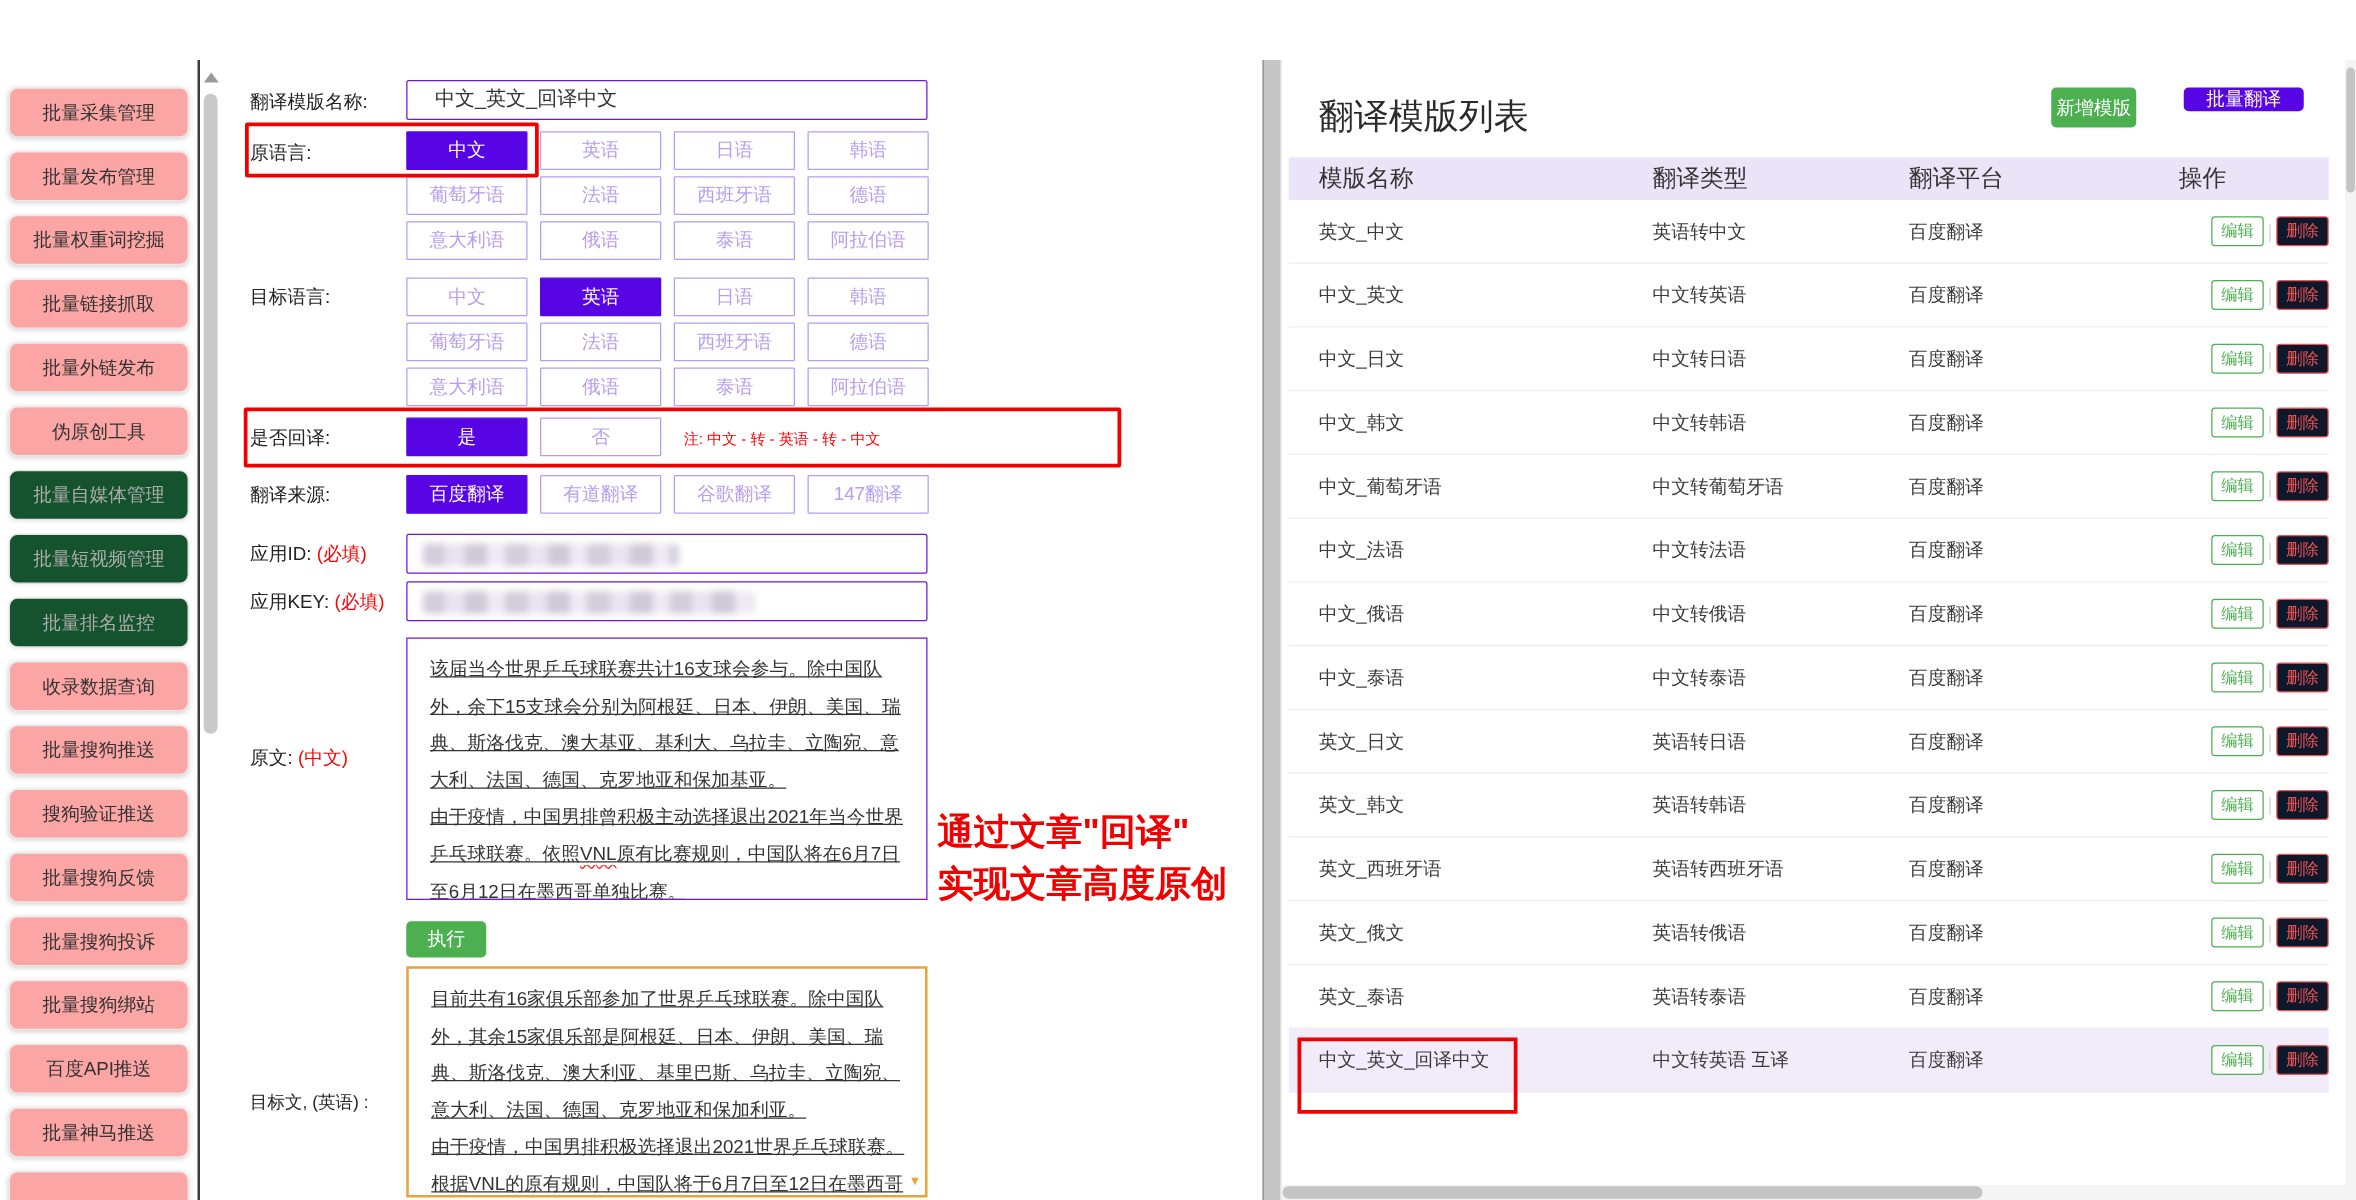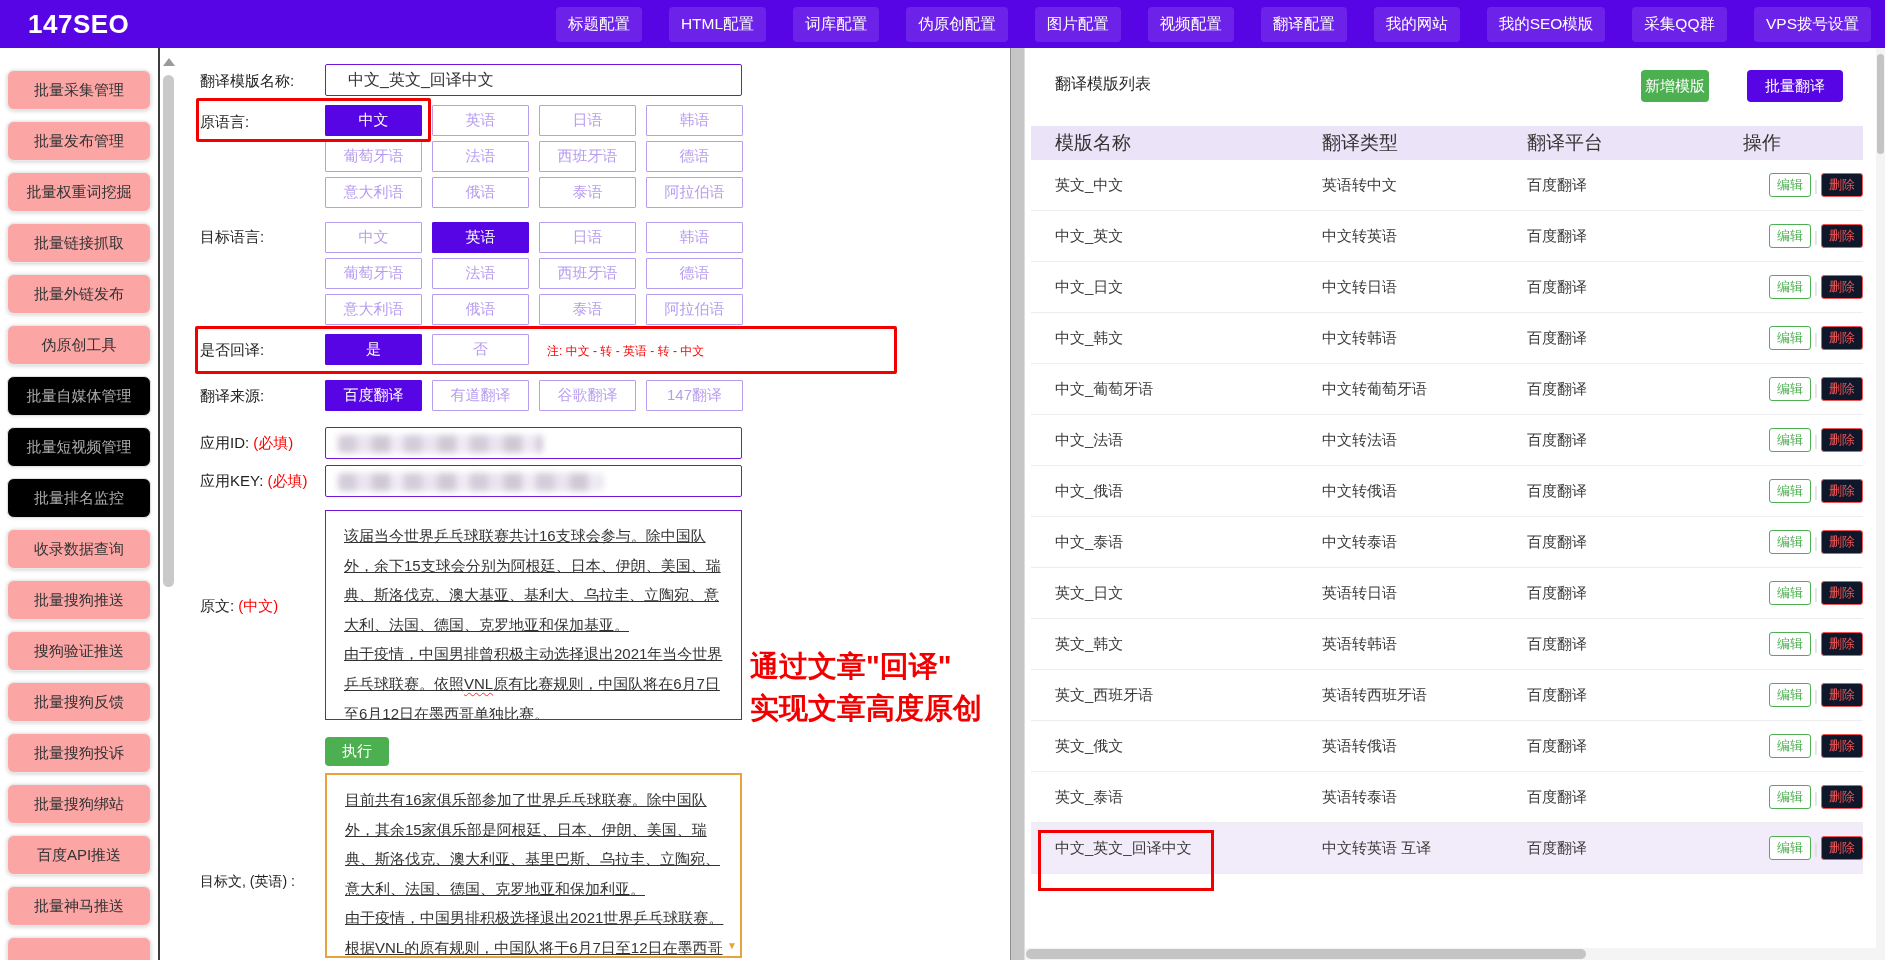--- a/index.html
+++ b/index.html
@@ -10,21 +10,21 @@
   }
   
   .top { position:absolute; left:0; top:0; width:1885px; height:48px; background:var(--primary,#5805e6); }
   .logo { position:absolute; left:28px; top:0; height:48px; line-height:48px; color:#fff; font-size:26px; font-weight:bold; letter-spacing:.5px; }
   .nav { position:absolute; right:14px; top:7px; display:flex; gap:27px; }
   .nav-item { background:var(--nav-button,#6d22e9); color:#fff; font-size:15.5px; padding:7px 12px; border-radius:4px; white-space:nowrap; cursor:pointer; }
   
   .sidebar { position:absolute; left:0; top:48px; width:160px; height:912px; background:#fff; border-right:2px solid #3c3c3c; padding-top:22px; overflow:hidden; }
   .sb-btn { width:144px; height:40px; margin:0 auto 11px auto; background:#fca5a5; border:1px solid #e9e9e9; border-radius:7px;
     box-shadow:0 1px 4px rgba(0,0,0,.18); display:flex; align-items:center; justify-content:center; font-size:15px; color:#333; cursor:pointer; }
-  .sb-btn.disabled { background:#000000; color:#adadad; border-color:#e2e2e2; box-shadow:0 1px 3px rgba(0,0,0,.08); }
+  .sb-btn.disabled { background:#14532d; color:#adadad; border-color:#e2e2e2; box-shadow:0 1px 3px rgba(0,0,0,.08); }
   
   .vs-arrow { position:absolute; left:163px; top:58px; width:0; height:0; border-left:6px solid transparent; border-right:6px solid transparent; border-bottom:8px solid #9a9a9a; }
   .vs-thumb { position:absolute; left:163px; top:75px; width:11px; height:512px; background:#c9c9c9; border-radius:6px; }
   
   .flabel { position:absolute; left:200px; font-size:15px; color:#222; white-space:nowrap; }
   .req { color:#ff0000; }
   .inp { position:absolute; left:325px; width:417px; height:32px; border:1.5px solid var(--input-border,#7016d8); background:#fff; border-radius:2px; }
   .inp.text { line-height:29px; padding-left:22px; font-size:16px; color:#333; }
   .blurred { position:absolute; left:12px; top:7px; height:18px; border-radius:4px;
     background:repeating-linear-gradient(90deg,#d3ccda 0 18px,#e9e4ef 18px 34px,#cfc9d6 34px 52px,#efeaf4 52px 66px); filter:blur(3px); }
@@ -39,23 +39,23 @@
   .ta.orange { top:773px; height:185px; border:2px solid var(--target-border-orange,#e8a33d); padding:10px 18px 4px 18px; }
   .tline { line-height:29.6px; font-size:15px; color:#333; white-space:nowrap;text-decoration:underline; }
   .sq { text-decoration:underline wavy #ff2d2d 1px; text-underline-offset:3px; }
   .ta-arrow { position:absolute; right:3px; bottom:5px; font-size:10px; color:var(--target-border-orange,#e8a33d); }
   .exec { position:absolute; left:325px; top:737px; width:64px; height:29px; background:var(--green,#4caf50); color:#fff;
     border:none; border-radius:4px; font-size:15px; font-family:inherit; cursor:pointer; }
   .headline { position:absolute; left:750px; top:645px; color:var(--annotation-red,#f20000); font-size:29px; font-weight:bold; line-height:42px; white-space:nowrap; }
   
   .divider { position:absolute; left:1010px; top:48px; width:15px; height:912px; background:#c6c6c6; border-left:1px solid #8f8f8f; border-right:1px solid #dedede; }
   
-  .panel-title { position:absolute; left:1055px; top:74px; font-size:16px; color:#2b2b2b; }
+  .panel-title { position:absolute; left:1055px; top:74px; font-size:28px; color:#2b2b2b; }
   .btn-add { position:absolute; left:1641px; top:70px; height:32px; padding:0 4px; background:var(--green,#4caf50); color:#fff; border:none; border-radius:4px; font-size:15px; font-family:inherit; cursor:pointer; }
-  .btn-batch { position:absolute; left:1747px; top:70px; height:32px; padding:0 18px; background:var(--primary,#5805e6); color:#fff; border:none; border-radius:4px; font-size:15px; font-family:inherit; cursor:pointer; }
+  .btn-batch { position:absolute; left:1747px; top:70px; height:19px; padding:0 18px; background:var(--primary,#5805e6); color:#fff; border:none; border-radius:4px; font-size:15px; font-family:inherit; cursor:pointer; }
   .thead { position:absolute; left:1031px; top:126px; width:832px; height:34px; background:var(--table-header-bg,#ebe3f7);
     display:grid; grid-template-columns:267px 205px 216px auto; align-items:center; padding-left:24px; font-size:19px; color:#333; }
   .tbody { position:absolute; left:1031px; top:160px; width:832px; }
   .trow { height:51px; display:grid; grid-template-columns:267px 205px 216px auto; align-items:center; padding-left:24px;
     border-bottom:1px solid #ededed; font-size:15px; color:#3a3a3a; }
   .trow.hl { background:var(--highlight-row-bg,#f2ecfa); }
   .td { white-space:nowrap; }
   .td.ops { display:flex; align-items:center;padding-left:26px; }
   .btn-edit { border:1px solid var(--edit-green,#4caf50); color:var(--edit-green,#4caf50); background:#fff; padding:2px 7px; border-radius:3px; font-size:13px; cursor:pointer; }
   .btn-del { border:1px solid var(--delete-red,#f05555); color:var(--delete-red,#f05555); background:#0f172a; padding:2px 7px; border-radius:3px; font-size:13px; cursor:pointer; }
@@ -65,36 +65,20 @@
   .scroll-right-track { position:absolute; left:1876px; top:48px; width:9px; height:912px; background:#f4f4f4; }
   .scroll-right-thumb { position:absolute; left:1877px; top:54px; width:7px; height:100px; background:#c4c4c4; border-radius:4px; }
   .scroll-bottom-track { position:absolute; left:1025px; top:948px; width:860px; height:12px; background:#f4f4f4; }
   .scroll-bottom-thumb { position:absolute; left:1026px; top:949px; width:560px; height:10px; background:#c4c4c4; border-radius:5px; }
 </style>
 </head>
 <body>
 
 <div class="page">
 
-  <div class="top">
-    <div class="logo">147SEO</div>
-    <div class="nav" id="nav">
-        <div class="nav-item">标题配置</div>
-        <div class="nav-item">HTML配置</div>
-        <div class="nav-item">词库配置</div>
-        <div class="nav-item">伪原创配置</div>
-        <div class="nav-item">图片配置</div>
-        <div class="nav-item">视频配置</div>
-        <div class="nav-item">翻译配置</div>
-        <div class="nav-item">我的网站</div>
-        <div class="nav-item">我的SEO模版</div>
-        <div class="nav-item">采集QQ群</div>
-        <div class="nav-item">VPS拨号设置</div>
-      </div>
-  </div>
 
   <div class="sidebar" id="sidebar">
       <div class="sb-btn">批量采集管理</div>
       <div class="sb-btn">批量发布管理</div>
       <div class="sb-btn">批量权重词挖掘</div>
       <div class="sb-btn">批量链接抓取</div>
       <div class="sb-btn">批量外链发布</div>
       <div class="sb-btn">伪原创工具</div>
       <div class="sb-btn disabled">批量自媒体管理</div>
       <div class="sb-btn disabled">批量短视频管理</div>

